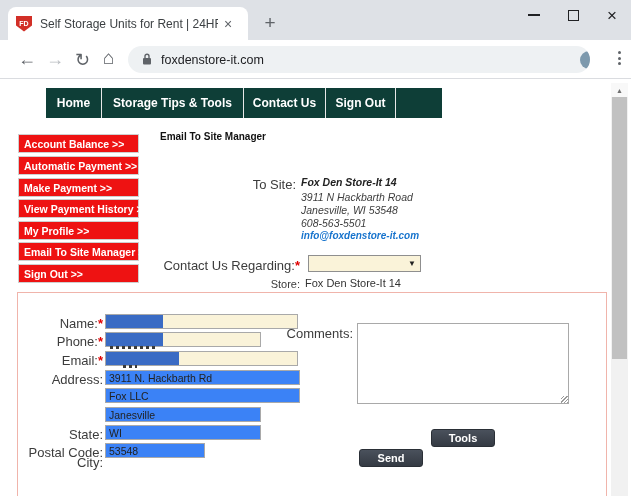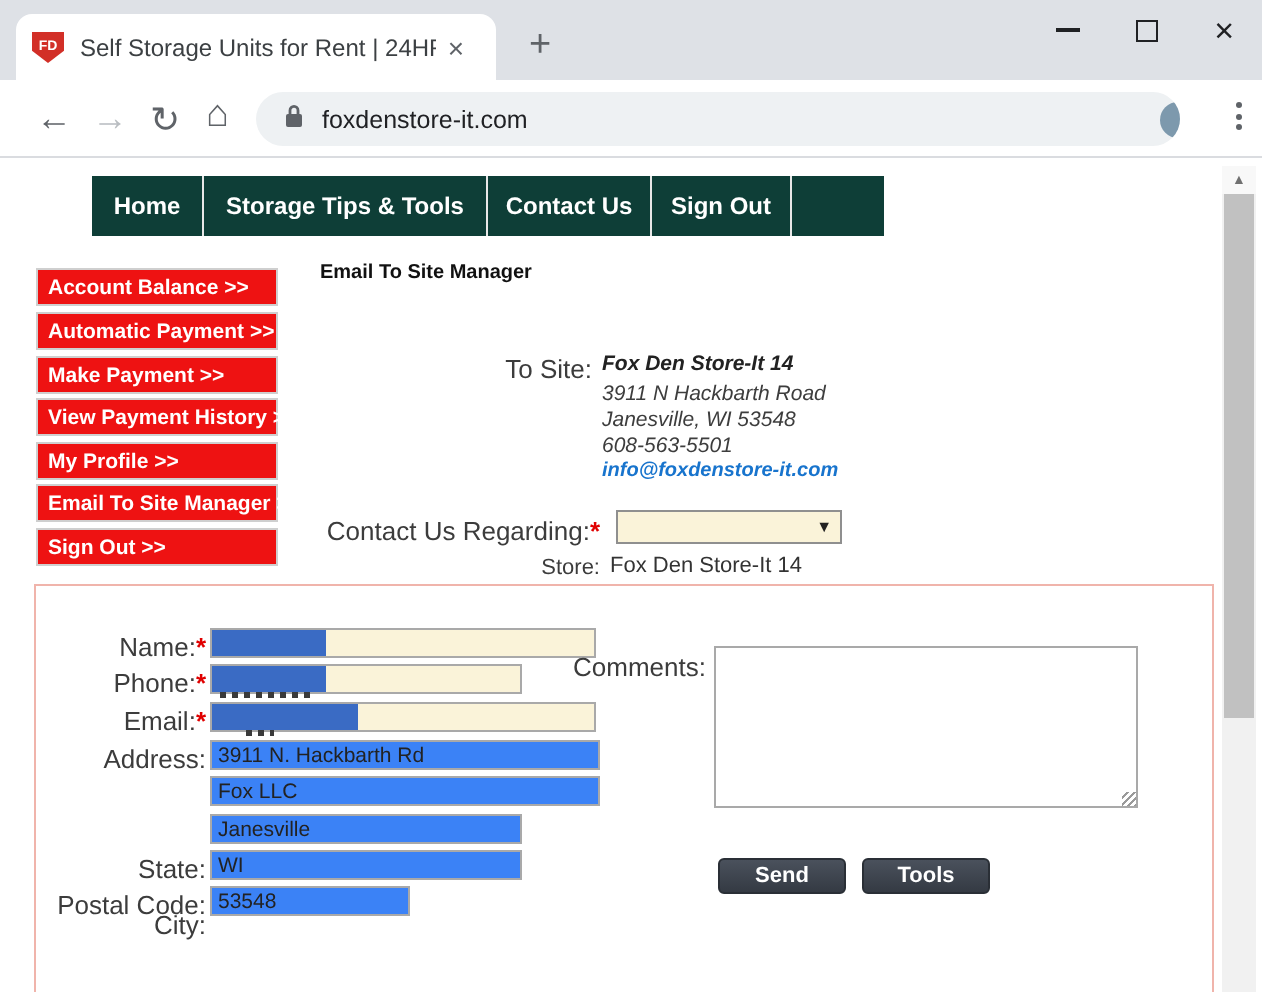--- a/index.html
+++ b/index.html
@@ -197,17 +197,17 @@
     <div class="lbl" style="left:5px; top:134px; width:80px;">State:</div>
     <input class="inp" style="left: 87px; top: 132px; width: 156px;" value="WI">
 
     <div class="lbl" style="left:5px; top:152px; width:80px;">Postal Code:</div>
     <input class="inp" style="left: 87px; top: 150px; width: 100px;" value="53548">
 
     <div class="lbl" style="left:255px; top:33px; width:80px;">Comments:</div>
     <textarea class="comments" style=""></textarea>
     <div class="grip"></div>
 
-    <button class="btn" style="left:341px;">Send</button>
+    <button class="btn" style="left:341px;margin-top:20px;">Send</button>
     <button class="btn" style="left:413px;">Tools</button>
   </div>
 
 </div>
 
 </body></html>

